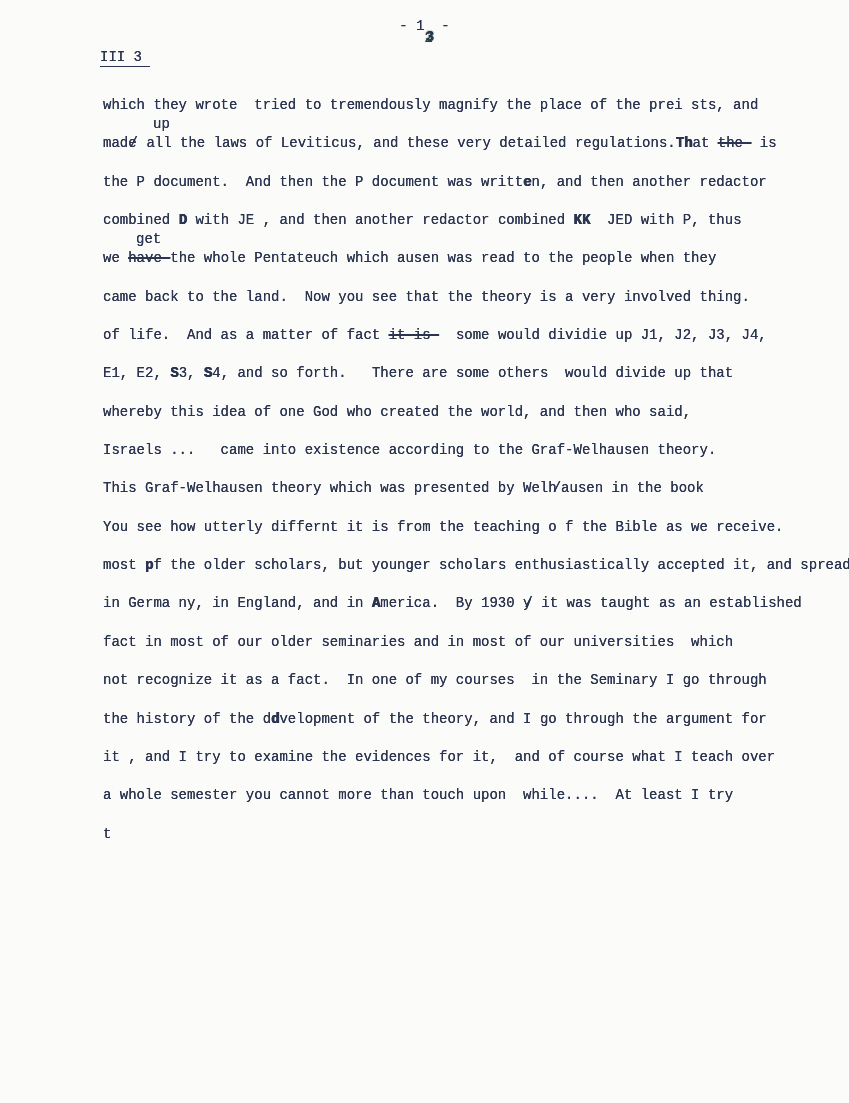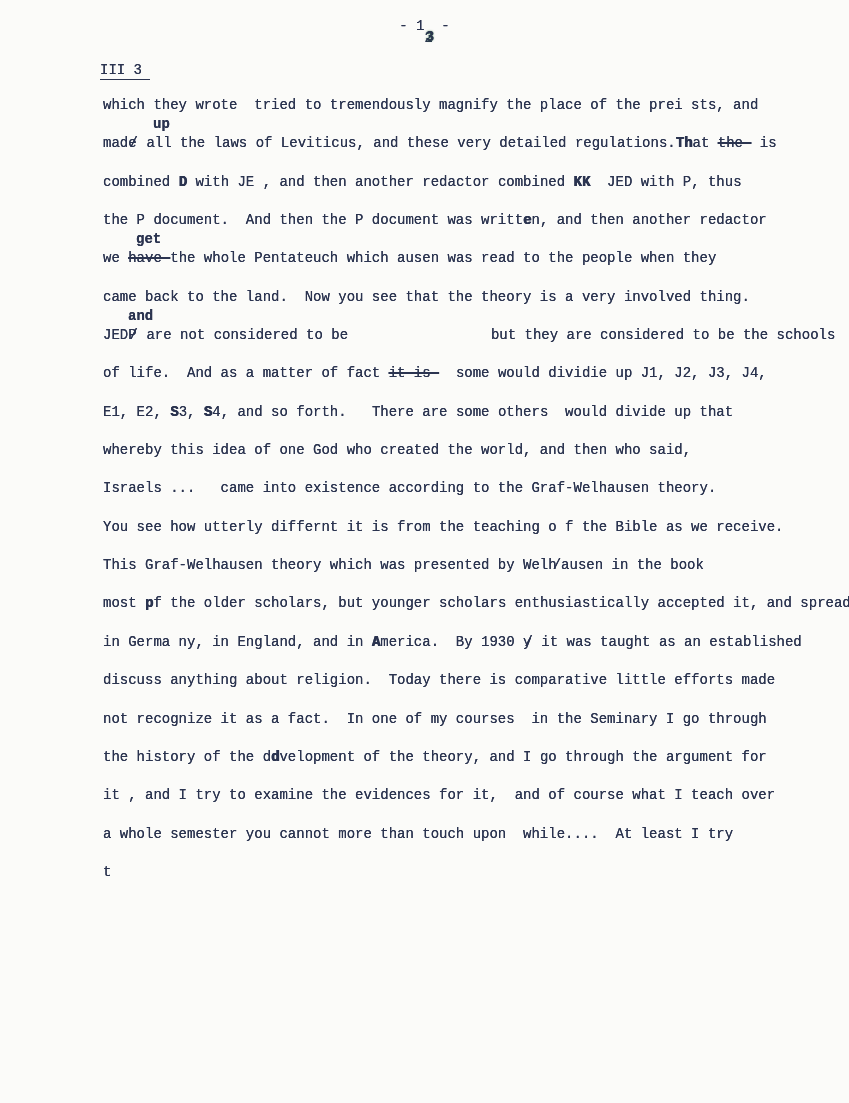--- a/index.html
+++ b/index.html
@@ -14,63 +14,62 @@
   .page *{text-shadow:0 0 0.4px currentColor;}
   .page-number{
     position:absolute;top:18px;left:0;width:100%;
     text-align:center;font-size:14px;white-space:pre;
   }
   .stack{position:relative;display:inline-block;width:8.4px;vertical-align:baseline;}
   .stack .under{position:absolute;left:0;top:0;}
   .stack .over{position:absolute;left:1px;top:-1px;font-weight:bold;
     text-shadow:0 0 2px rgba(40,110,60,.85),0.5px 0 currentColor;}
   .heading{
-    position:absolute;top:62px;left:100px;font-size:14px;white-space:pre;
+    position:absolute;top:49px;left:100px;font-size:14px;white-space:pre;
   }
   .heading span{border-bottom:1.5px solid #2b3450;padding-right:8px;padding-bottom:1px;}
   .doc-body{
     position:absolute;top:96px;left:103px;right:0;
     font-size:14px;
   }
   .line{
     position:relative;height:38.35px;white-space:pre;line-height:19px;
   }
-  .line .above{position:absolute;top:-19px;white-space:pre;font-weight:bold;}
+  .line .above{position:absolute;top:-19px;white-space:pre;}
   .strike{text-decoration:line-through;text-decoration-thickness:1.5px;}
   .u{text-decoration:underline;text-underline-offset:3px;}
   .ot{font-weight:bold;text-shadow:0.6px 0 currentColor,0 0 0.4px currentColor;text-align:center;}
   .ov{margin-left:-7px;}
   .ov2{margin-left:-4px;}
 </style>
 </head>
 <body>
 
 <div class="page">
 
   <div class="page-number"><span>- 1</span><span class="stack"><span class="under">2</span><span class="over">3</span></span><span> -</span></div>
 
   <div class="heading"><span>III 3</span></div>
 
   <div class="doc-body">
       <div class="line"><span>which they wrote  tried to tremendously magnify the place of the prei sts, and</span></div>
       <div class="line"><span class="above" style="left: 50px;">up</span><span>made</span><span class="ov">/</span><span> all the laws of Leviticus, and these very detailed regulations.</span><span class="ot">Th</span><span>at </span><span class="strike">the-</span><span> is</span></div>
+      <div class="line"><span>the P document.  And then the P document was writt</span><span class="ot">e</span><span>n, and then another redactor</span></div>
       <div class="line"><span>combined </span><span class="ot">D</span><span> with JE , and then another redactor combined </span><span class="ot">KK</span><span>  JED with P, thus</span></div>
-      <div class="line"><span>the P document.  And then the P document was writt</span><span class="ot">e</span><span>n, and then another redactor</span></div>
       <div class="line"><span class="above" style="left: 33px;">get</span><span>we </span><span class="strike">have-</span><span>the whole Pentateuch which ausen was read to the people when they</span></div>
       <div class="line"><span>came back to the land.  Now you see that the theory is a very involved thing.</span></div>
-      <div class="line"><span class="above" style="left: 25px;">and</span><span>JEDP</span><span class="ov">/</span><span> are not considered to be</span><span>                 </span><span>but they are considered to be the schools</span></div>
       <div class="line"><span>of life.  And as a matter of fact </span><span class="strike">it is-</span><span>  some would dividie up J1, J2, J3, J4,</span></div>
       <div class="line"><span>E1, E2, </span><span class="ot">S</span><span>3, </span><span class="ot">S</span><span>4, and so forth.   There are some others  would divide up that</span></div>
       <div class="line"><span>whereby this idea of one God who created the world, and then who said,</span></div>
       <div class="line"><span>Israels ...   came into existence according to the Graf-Welhausen theory.</span></div>
+      <div class="line"><span>This Graf-Welhausen theory which was presented by Welh</span><span class="ov2">/</span><span>ausen in the book</span></div>
       <div class="line"><span>You see how utterly differnt it is from the teaching o f the Bible as we receive.</span></div>
-      <div class="line"><span>This Graf-Welhausen theory which was presented by Welh</span><span class="ov2">/</span><span>ausen in the book</span></div>
       <div class="line"><span>most </span><span class="ot">p</span><span>f the older scholars, but younger scholars enthusiastically accepted it, and spread i</span></div>
       <div class="line"><span>in Germa ny, in England, and in </span><span class="ot">A</span><span>merica.  By 1930 y</span><span class="ov">/</span><span> it was taught as an established</span></div>
-      <div class="line"><span>discuss anything about religion.  Today there is comparative little efforts made</span></div>
+      <div class="line"><span>fact in most of our older seminaries and in most of our universities  which</span></div>
       <div class="line"><span>not recognize it as a fact.  In one of my courses  in the Seminary I go through</span></div>
       <div class="line"><span>the history of the d</span><span class="ot">d</span><span>velopment of the theory, and I go through the argument for</span></div>
       <div class="line"><span>it , and I try to examine the evidences for it,  and of course what I teach over</span></div>
       <div class="line"><span>a whole semester you cannot more than touch upon  while....  At least I try</span></div>
       <div class="line"><span>t</span></div>
     </div>
 
 </div>
 
 </body></html>

